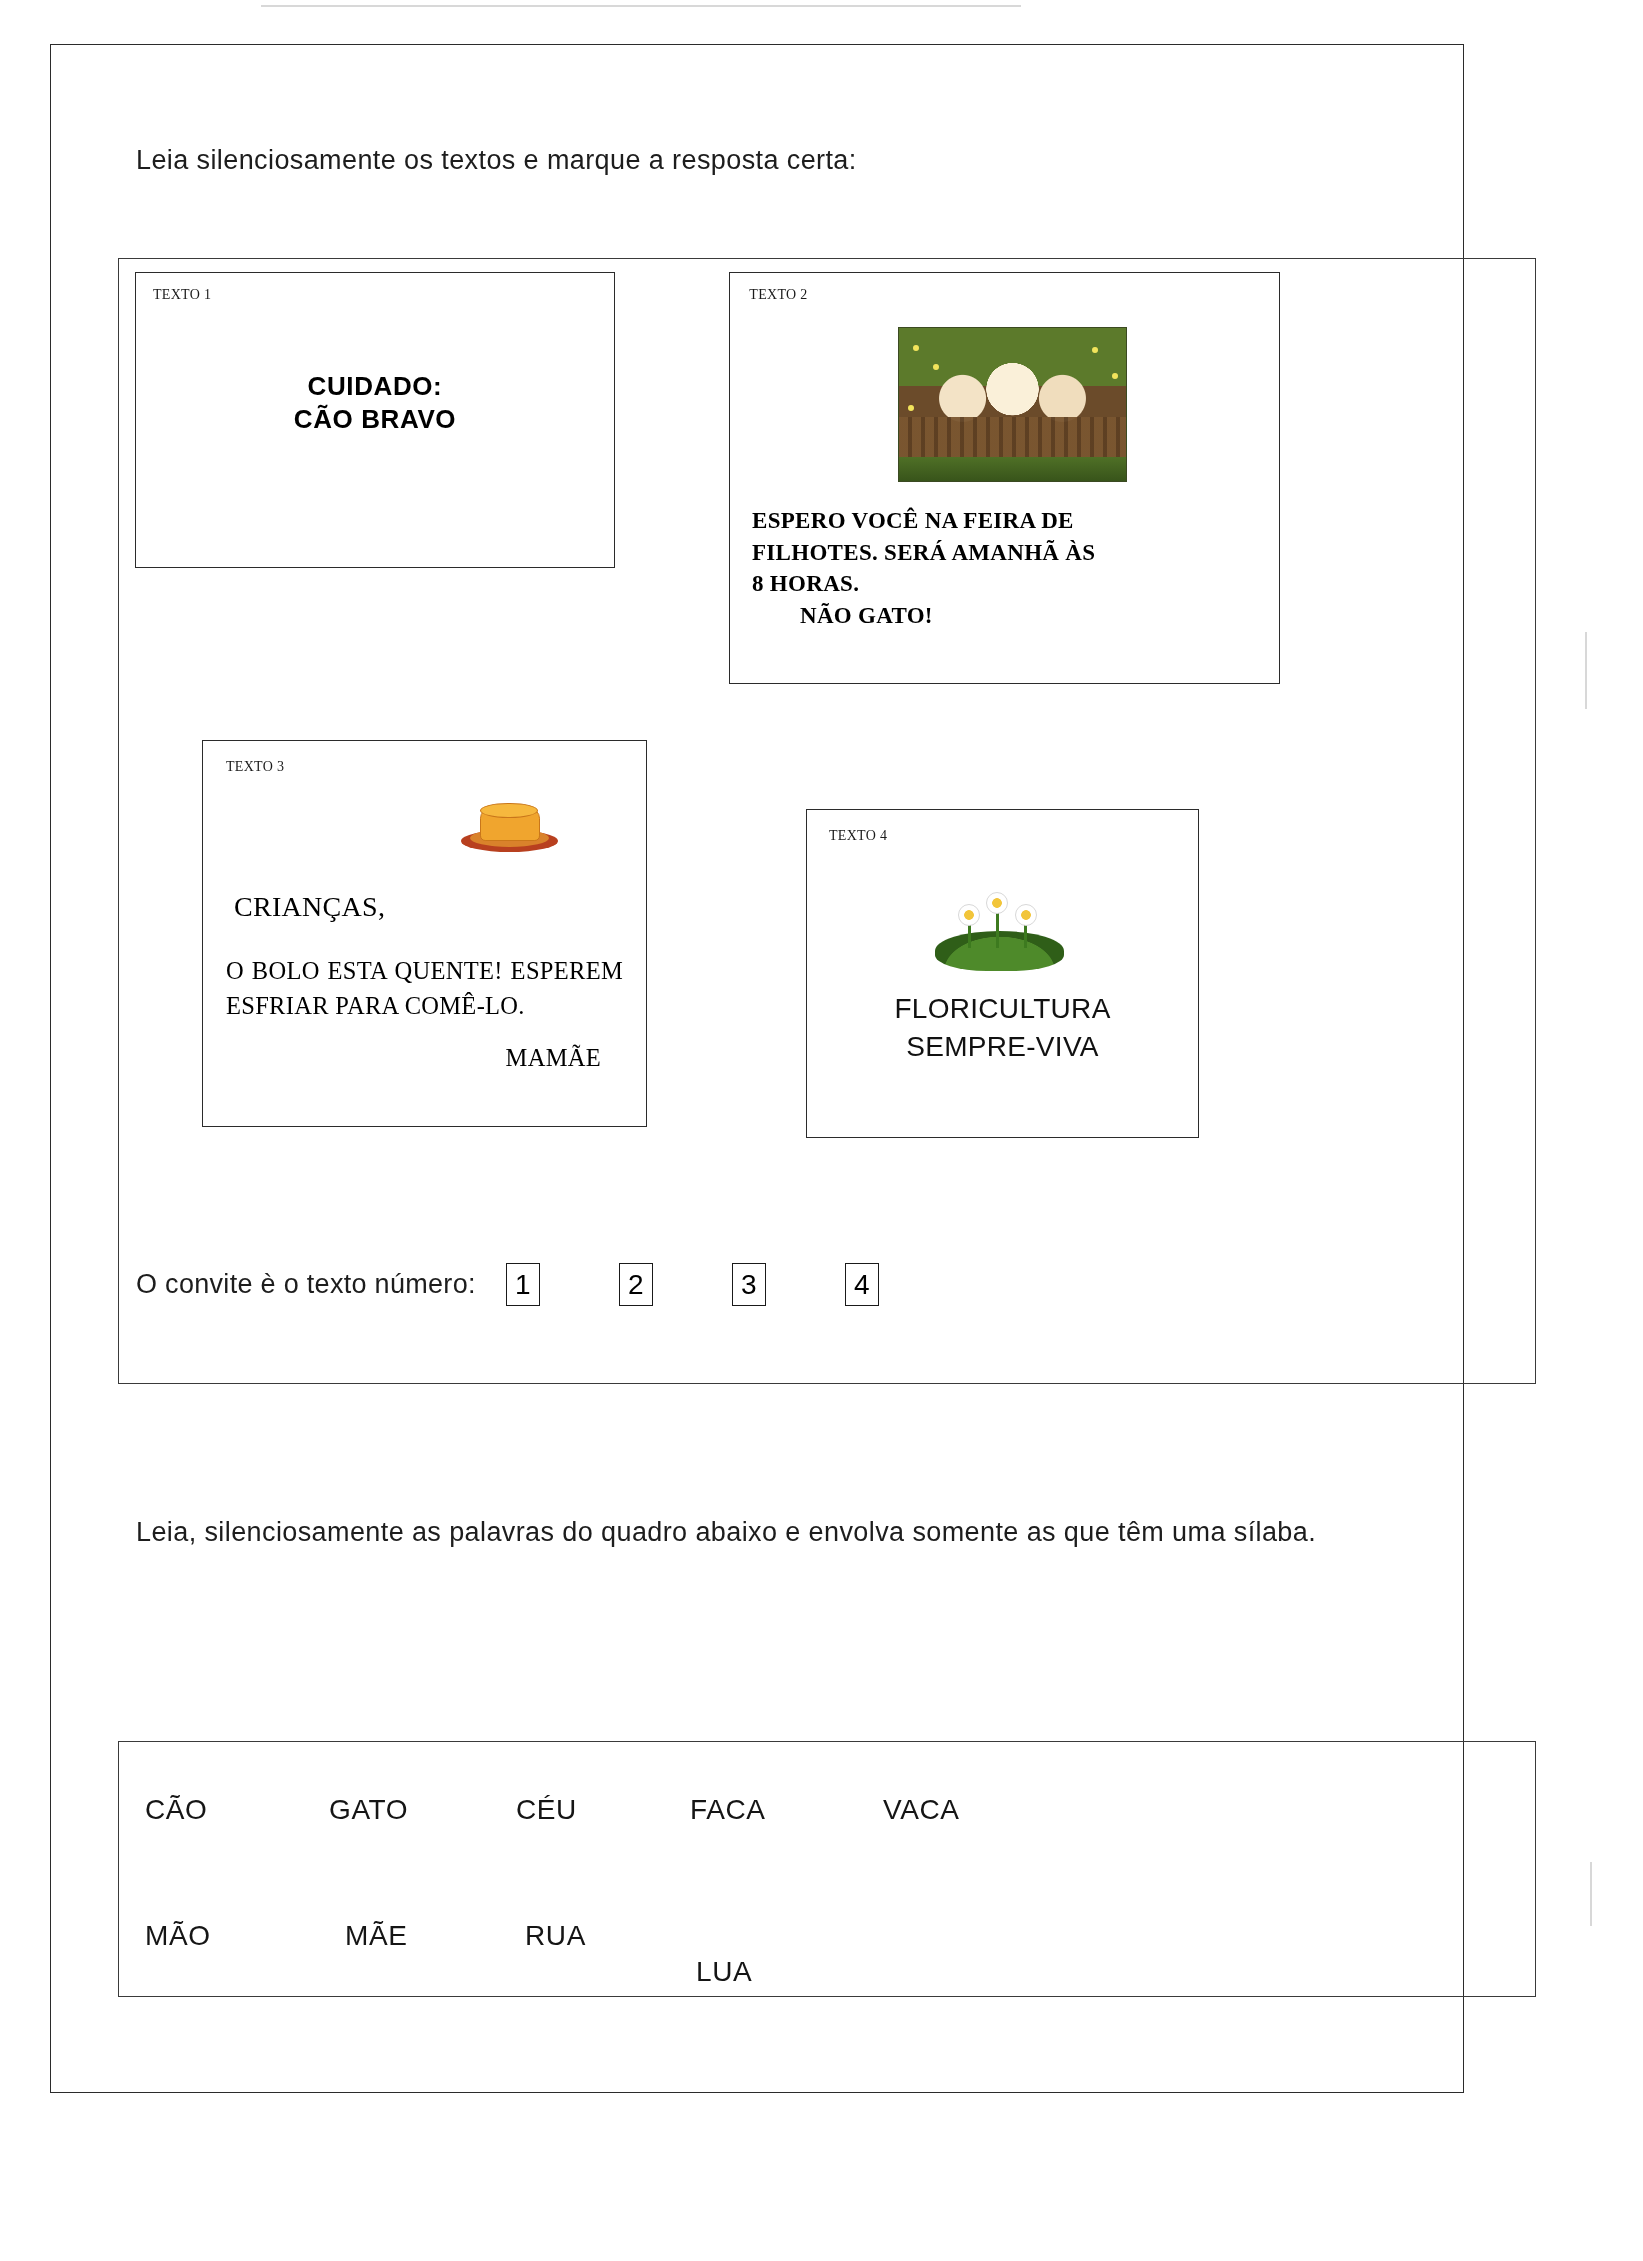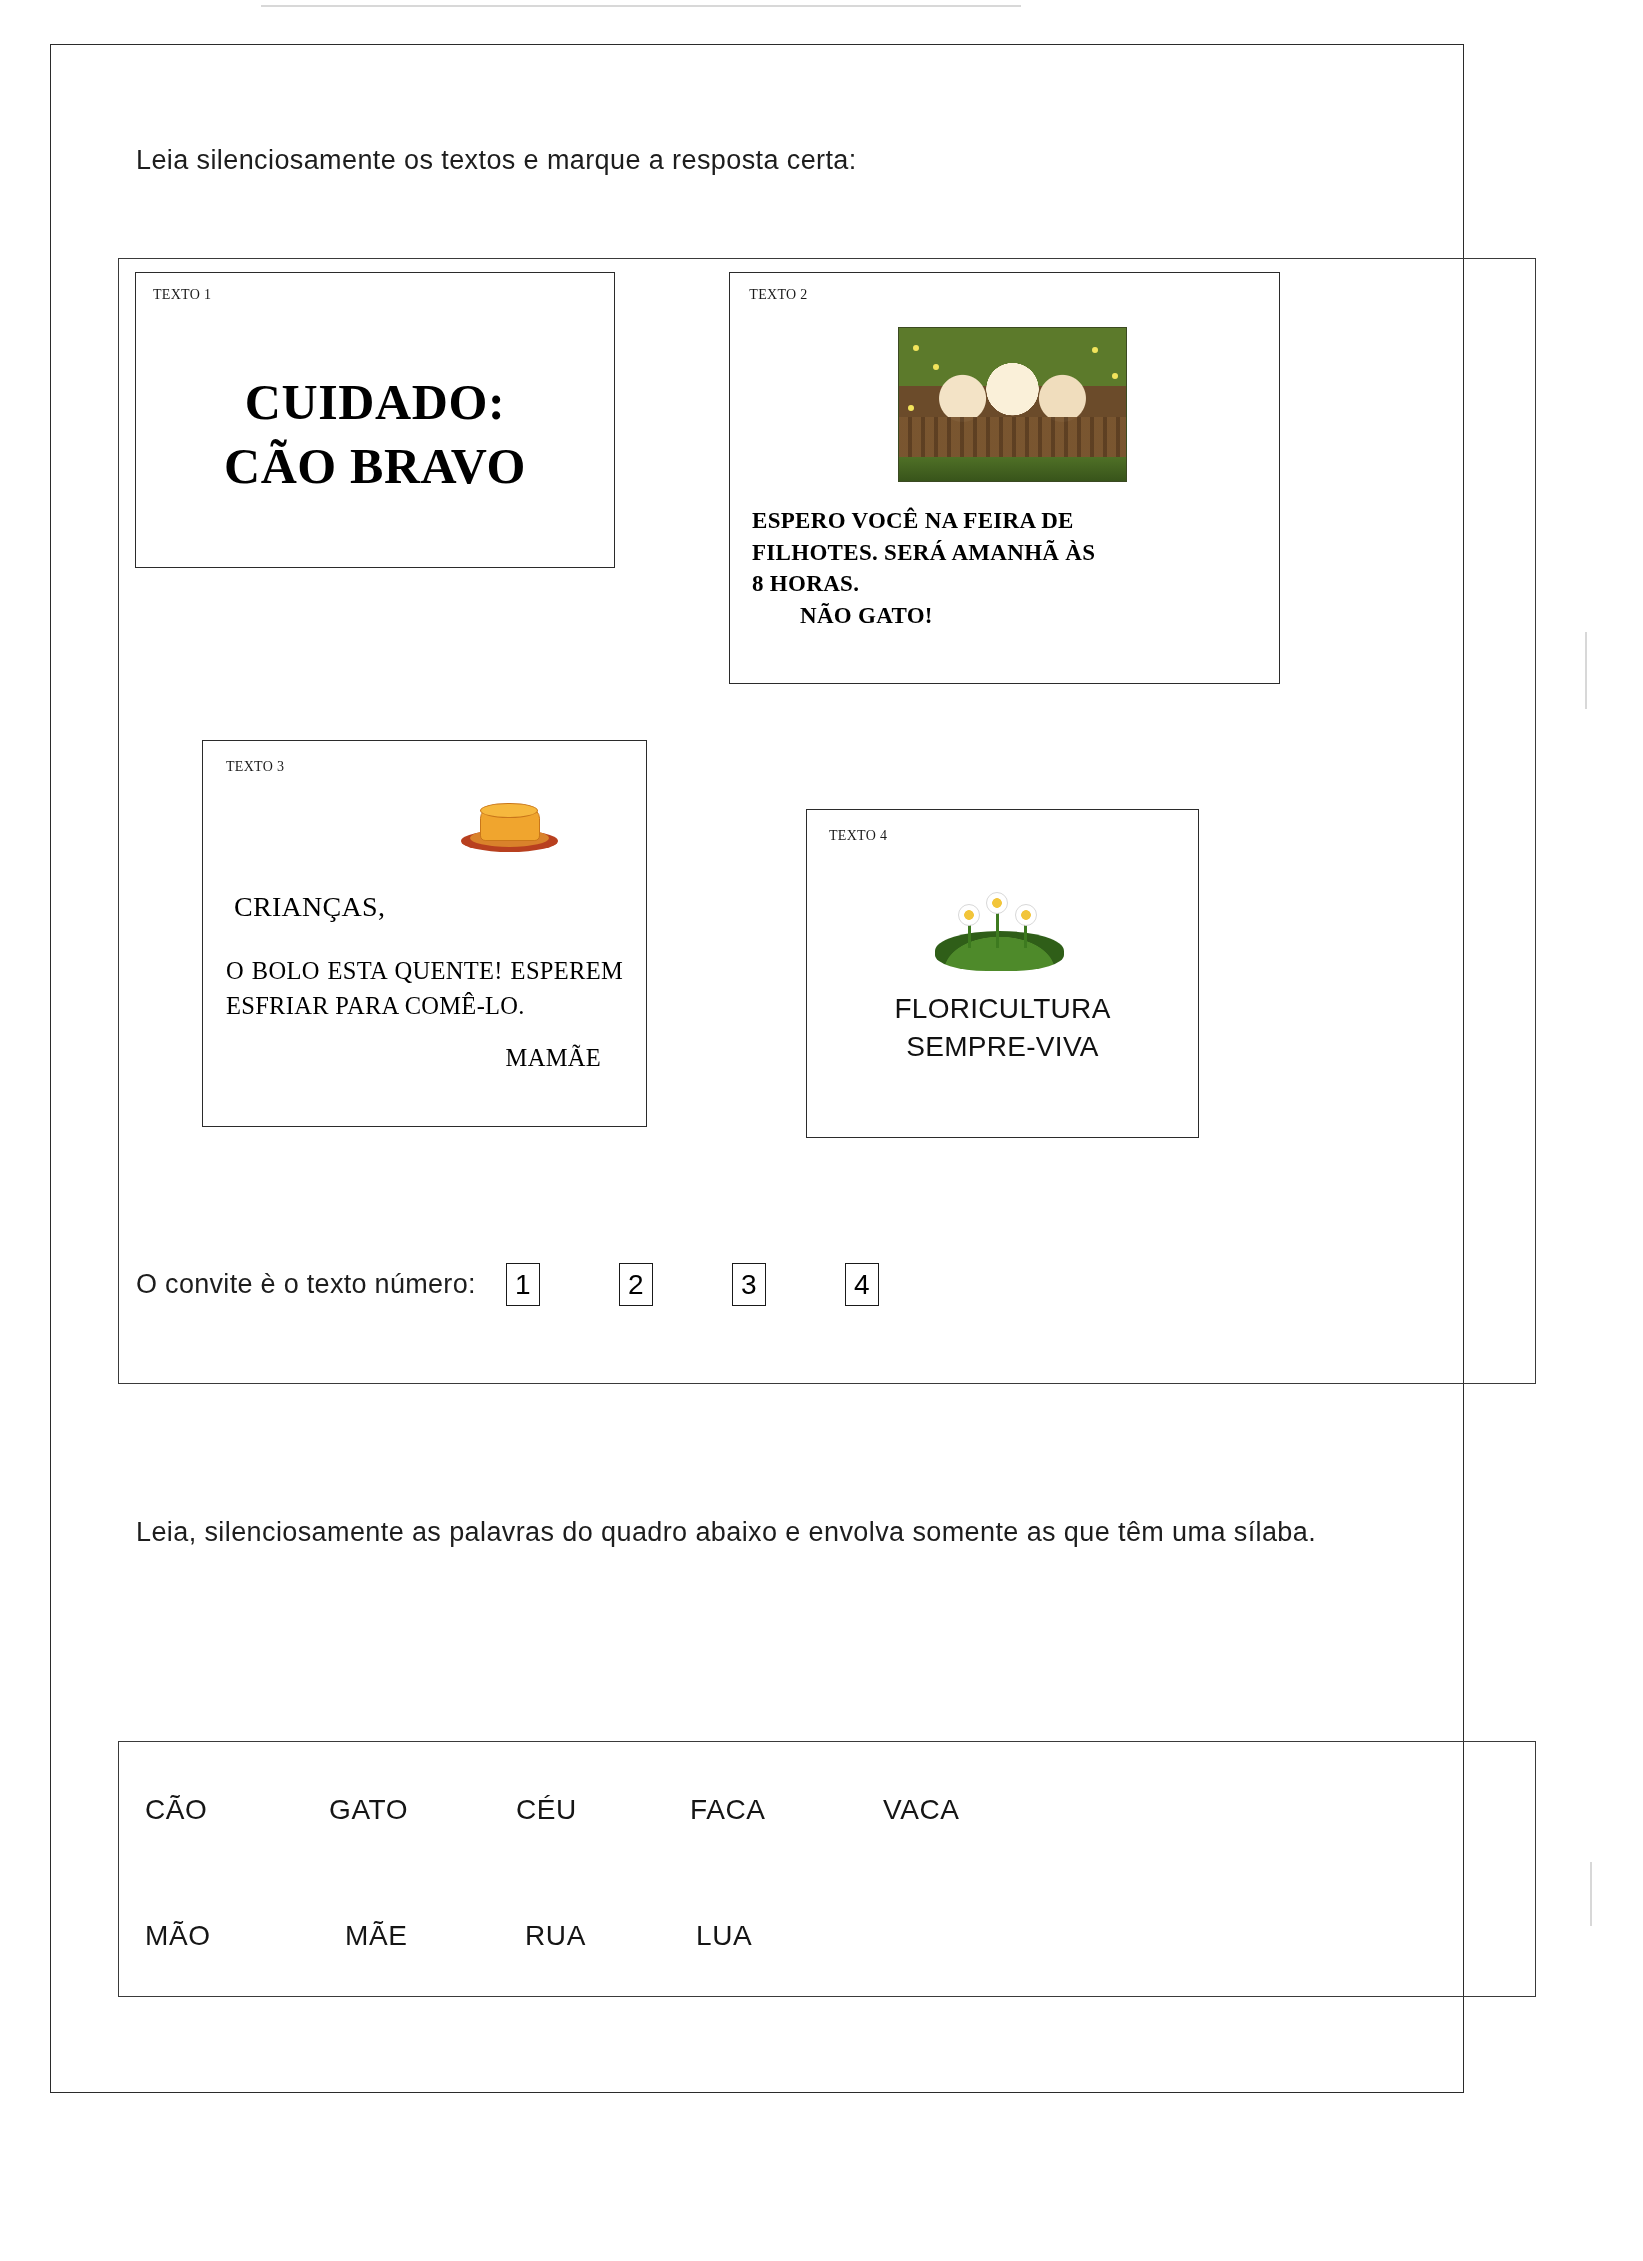--- a/index.html
+++ b/index.html
@@ -74,23 +74,23 @@
 
   
   #card-texto1 { left: 84px; top: 227px; width: 480px; height: 296px; }
   #card-texto1 .card-label { left: 17px; top: 14px; }
   .cuidado-text {
     position: absolute;
     left: 0;
     top: 97px;
     width: 100%;
     text-align: center;
-    font-family: Liberation Serif, serif;
+    font-family: Liberation Sans, sans-serif;
     font-weight: bold;
-    font-size: 50px;
+    font-size: 26px;
     line-height: 1.28;
     letter-spacing: 0.6px;
   }
 
   
   #card-texto2 { left: 678px; top: 227px; width: 551px; height: 412px; }
   #card-texto2 .card-label { left: 19.3px; top: 14px; }
   .puppy-photo {
     position: absolute;
     left: 168px;
@@ -321,21 +321,21 @@
     display: block;
   }
   #word-row-0 .word:nth-child(1) { width: 184px; }
   #word-row-0 .word:nth-child(2) { width: 187px; }
   #word-row-0 .word:nth-child(3) { width: 174px; }
   #word-row-0 .word:nth-child(4) { width: 193px; }
   #word-row-0 .word:nth-child(5) { width: 193px; }
   #word-row-1 .word:nth-child(1) { width: 200px; }
   #word-row-1 .word:nth-child(2) { width: 180px; }
   #word-row-1 .word:nth-child(3) { width: 171px; }
-  #word-row-1 .word:nth-child(4) { width: 168px; }
+  #word-row-1 .word:nth-child(4) { width: 168px; margin-top: 36px; }
 </style>
 </head>
 <body>
 
 <div class="scan-mark" style="left:261px; top:5.2px; width:760px; height:1.9px;"></div>
 <div class="scan-mark" style="left:1585px; top:632px; width:1.9px; height:77px;"></div>
 <div class="scan-mark" style="left:1590px; top:1862px; width:1.9px; height:64px;"></div>
 
 <div class="page-frame">
 

